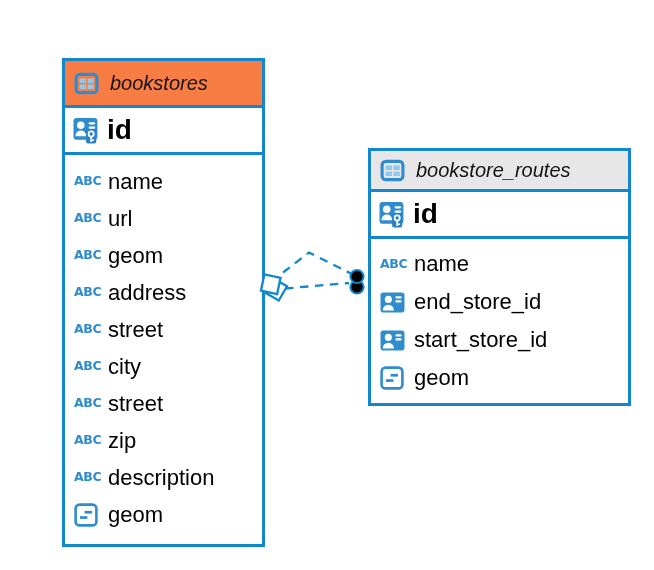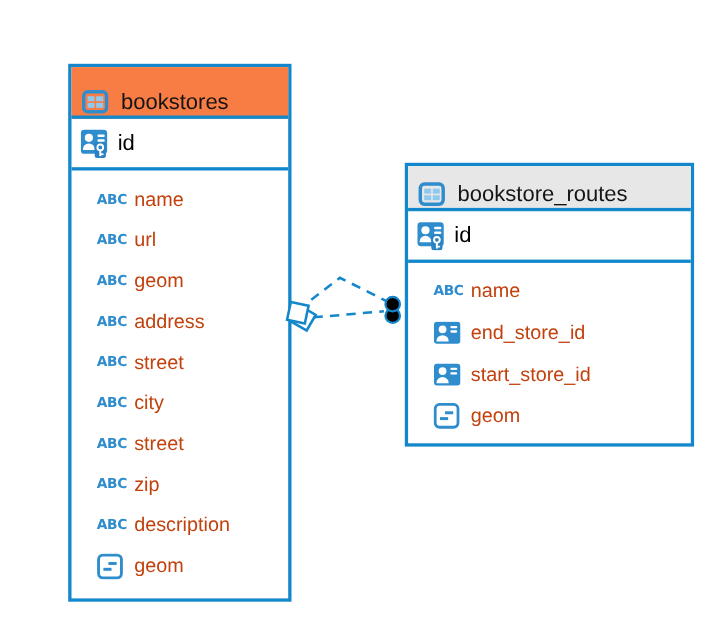--- a/index.html
+++ b/index.html
@@ -4,36 +4,36 @@
 <style>
   html,body{margin:0;padding:0;background:#ffffff;}
   .canvas{position:relative;width:654px;height:570px;background:#ffffff;
           font-family:"Liberation Sans",sans-serif;overflow:hidden;}
 
   
   .table{position:absolute;background:#ffffff;border:3px solid #1287cb;box-sizing:border-box;}
   .t-bookstores{left:62px;top:58px;width:203px;}
   .t-routes{left:368px;top:148px;width:263px;}
 
-  .thead{display:flex;align-items:flex-end;gap:11px;padding:0 4px 0 9px;
-         border-bottom:3px solid #1287cb;}
+  .thead{display:flex;align-items:center;gap:11px;padding:0 4px 0 9px;
+         border-bottom:3px solid #1287cb;font-style:italic;}
   .thead.orange{height:44px;background:#f87d45;}
   .thead.gray{height:38px;background:#e7e7e7;}
   .ttitle{font-size:20px;color:#141414;white-space:nowrap;}
 
   .pkrow{display:flex;align-items:center;height:44px;padding-left:8px;
          border-bottom:3px solid #1287cb;}
-  .pklabel{font-size:20px;font-weight:400;color:#000;}
+  .pklabel{font-size:28px;font-weight:700;color:#000;}
 
   .fields{padding:8px 0 11px;}
   .t-routes .fields{padding:6px 0 6px;}
-  .frow{display:flex;align-items:center;height:37px;padding-left:23px;}
+  .frow{display:flex;align-items:center;height:37px;padding-left:9px;}
   .t-routes .frow{height:38px;}
   .ficon{width:34px;flex:none;display:flex;align-items:center;}
-  .flabel{font-size:18px;color:#c2410c;white-space:nowrap;}
+  .flabel{font-size:22px;color:#000000;white-space:nowrap;}
 
   .abc{font-size:12.5px;font-weight:700;color:#2f8ccd;letter-spacing:-0.3px;
        font-family:"DejaVu Sans",sans-serif;line-height:1;}
 
   .overlay{position:absolute;left:0;top:0;width:654px;height:570px;pointer-events:none;}
   .defs{position:absolute;width:0;height:0;overflow:hidden;}
 </style>
 </head>
 <body>
 

